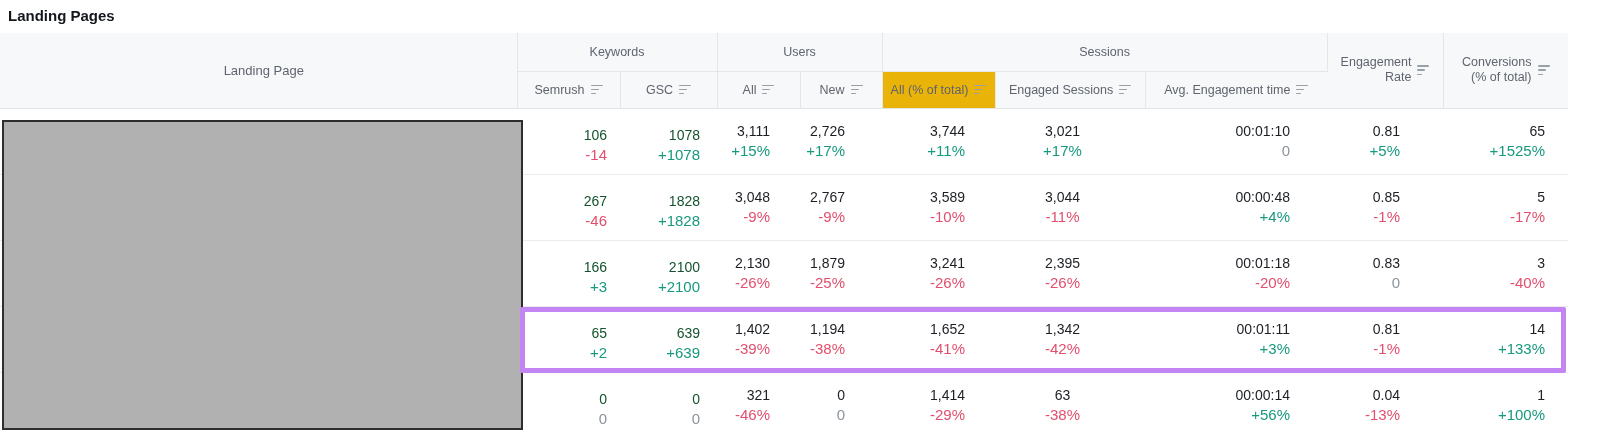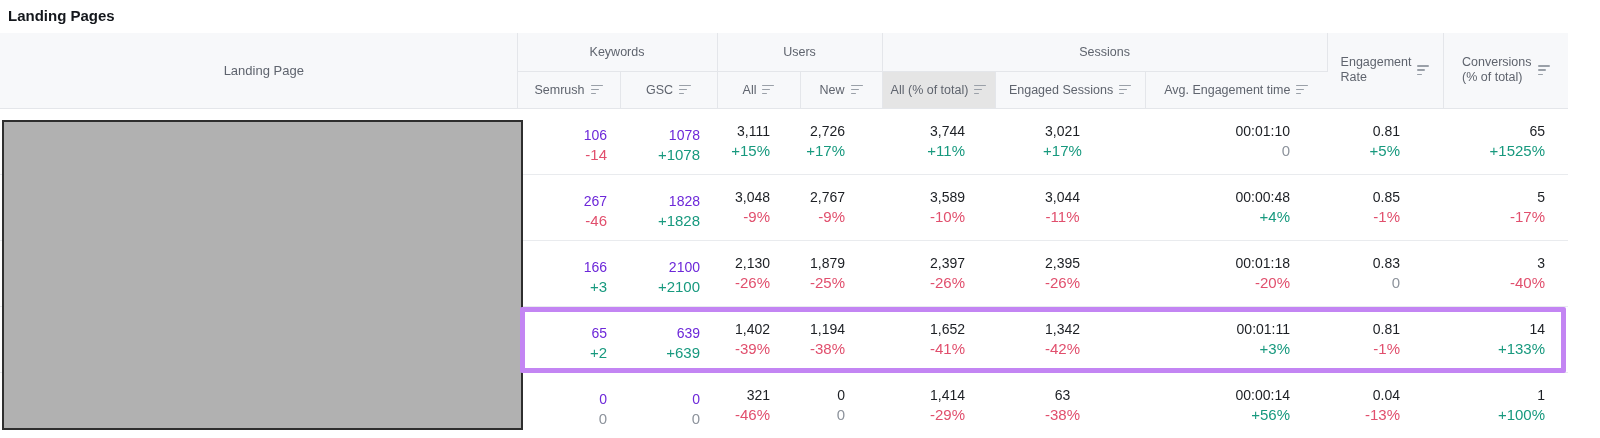--- a/index.html
+++ b/index.html
@@ -10,37 +10,37 @@
   .page-title { font-size:15px; font-weight:700; color:#14171c; padding:7px 0 0 8px; height:33px; }
 
   table.lp-table { border-collapse:collapse; table-layout:fixed; width:1568px; }
   thead th { background:#f7f8fa; color:#5f646e; font-weight:400; font-size:12.5px;
     border-right:1px solid #e4e6ea; border-bottom:1px solid #e4e6ea; vertical-align:middle; }
   thead tr.group-row th { height:38px; }
   thead tr.sub-row th { height:37px; }
   th.lp-head { text-align:center; padding-left:11px; font-size:13px; }
   th.group { text-align:center; }
   th.sub { text-align:center; }
-  th.sub.selected { background:#e5e5e5; }
+  th.sub.selected { background:#eab308; }
   th:last-child { border-right:none; }
   .hdr-flex { display:inline-flex; align-items:center; gap:6px;justify-content:space-between; }
   .hdr-2line { display:flex; align-items:center; justify-content:center; gap:6px; }
-  .hdr-2line .lines { text-align:left; line-height:1.25; }
+  .hdr-2line .lines { text-align:right; line-height:1.25; }
 
   .sort { display:inline-flex; flex-direction:column; gap:2.5px; align-items:flex-start; cursor:pointer; }
   .sort i { display:block; height:1.6px; background:#9aa0a8; border-radius:1px; }
   .sort i:nth-child(1){ width:12px; }
   .sort i:nth-child(2){ width:8px; }
   .sort i:nth-child(3){ width:5px; }
 
   tbody td { height:66px; border-bottom:1px solid #e9ebee; background:#ffffff;
     text-align:right; vertical-align:middle; font-size:14px; color:#1c1f24; }
   tbody td .val { line-height:20px; }
   tbody td .delta { line-height:20px; font-size:15px; }
-  .val.link { color:#6d28d9; cursor:pointer;margin-top:8px; }
+  .val.link { color:#14532d; cursor:pointer;margin-top:8px; }
   .delta.pos { color:#17997e; }
   .delta.neg { color:#e14f6d; }
   .delta.neutral { color:#8d939c; }
 
   .col-semrush td, td.col-semrush { padding-right:13px; }
   td.col-gsc { padding-right:17px; }
   td.col-users-all { padding-right:30px; }
   td.col-users-new { padding-right:37px; }
   td.col-sessions-all { padding-right:30px; }
   td.col-engaged { padding-right:15px;text-align:center; }
@@ -278,21 +278,21 @@
           </td>
           <td class="col-users-all">
             <div class="val">2,130</div>
             <div class="delta neg">-26%</div>
           </td>
           <td class="col-users-new">
             <div class="val">1,879</div>
             <div class="delta neg">-25%</div>
           </td>
           <td class="col-sessions-all">
-            <div class="val">2,397</div>
+            <div class="val">3,241</div>
             <div class="delta neg">-26%</div>
           </td>
           <td class="col-engaged">
             <div class="val">2,395</div>
             <div class="delta neg">-26%</div>
           </td>
           <td class="col-avg-time">
             <div class="val">00:01:18</div>
             <div class="delta neg">-20%</div>
           </td>

